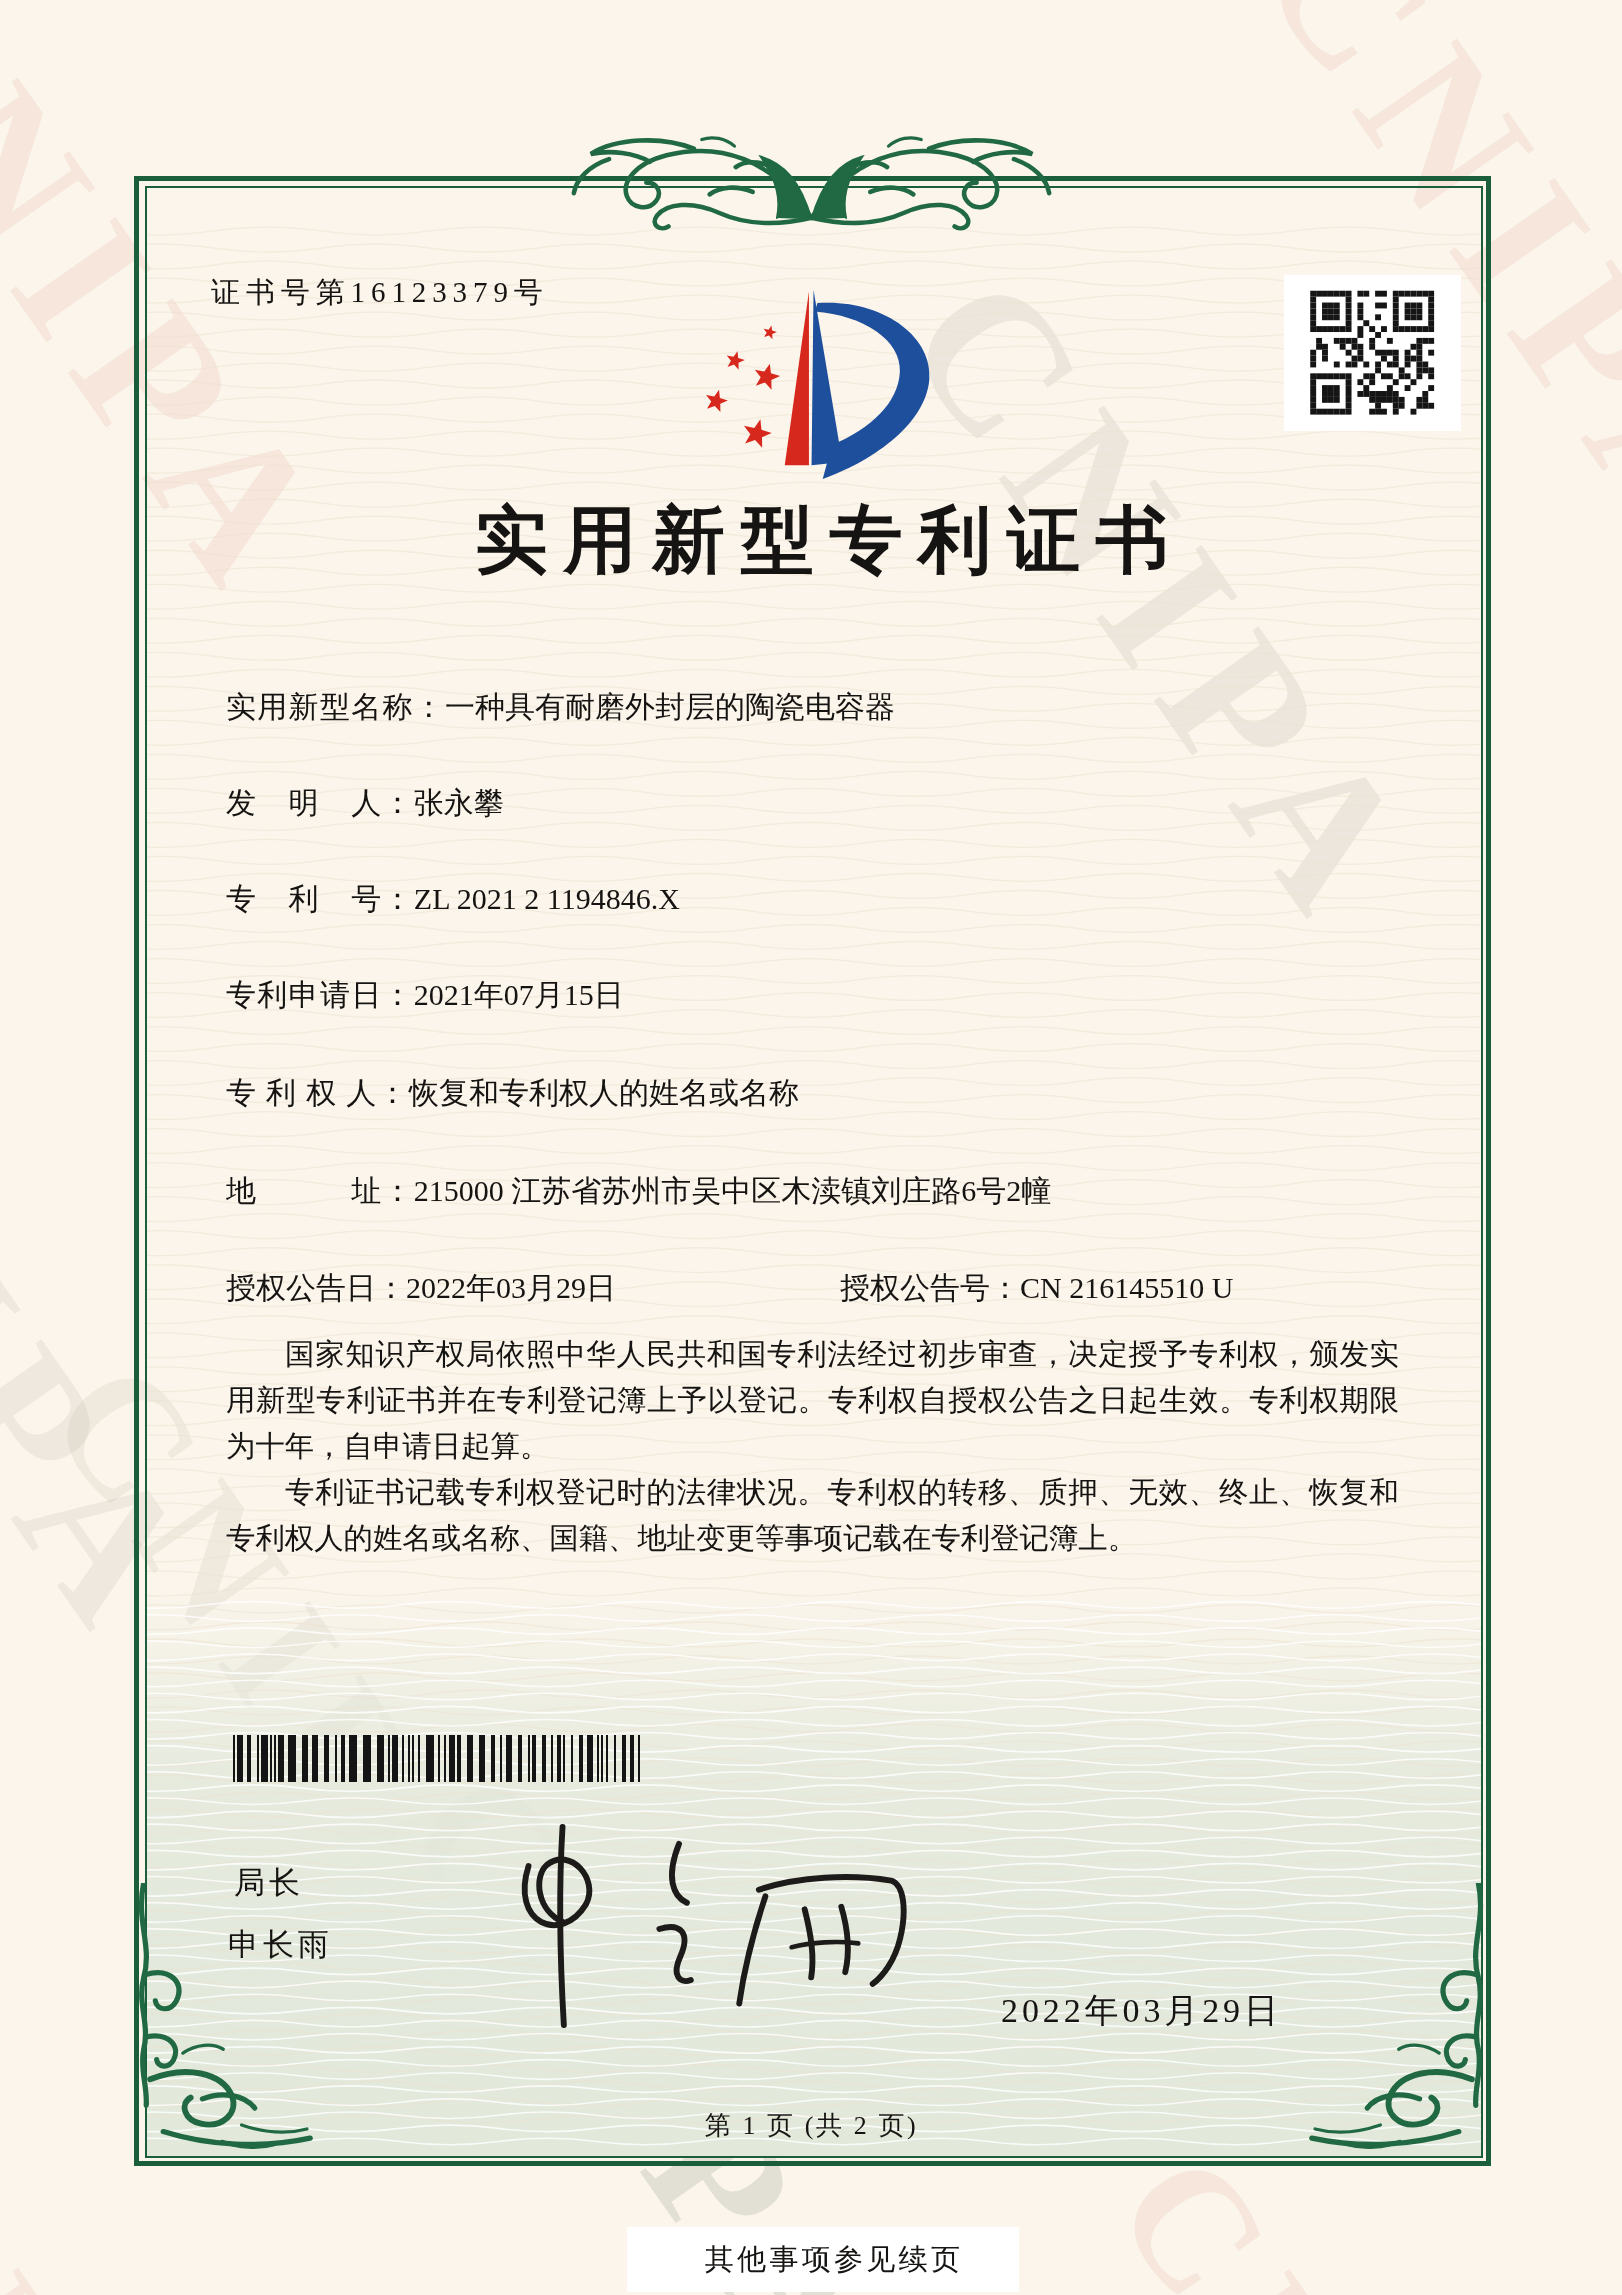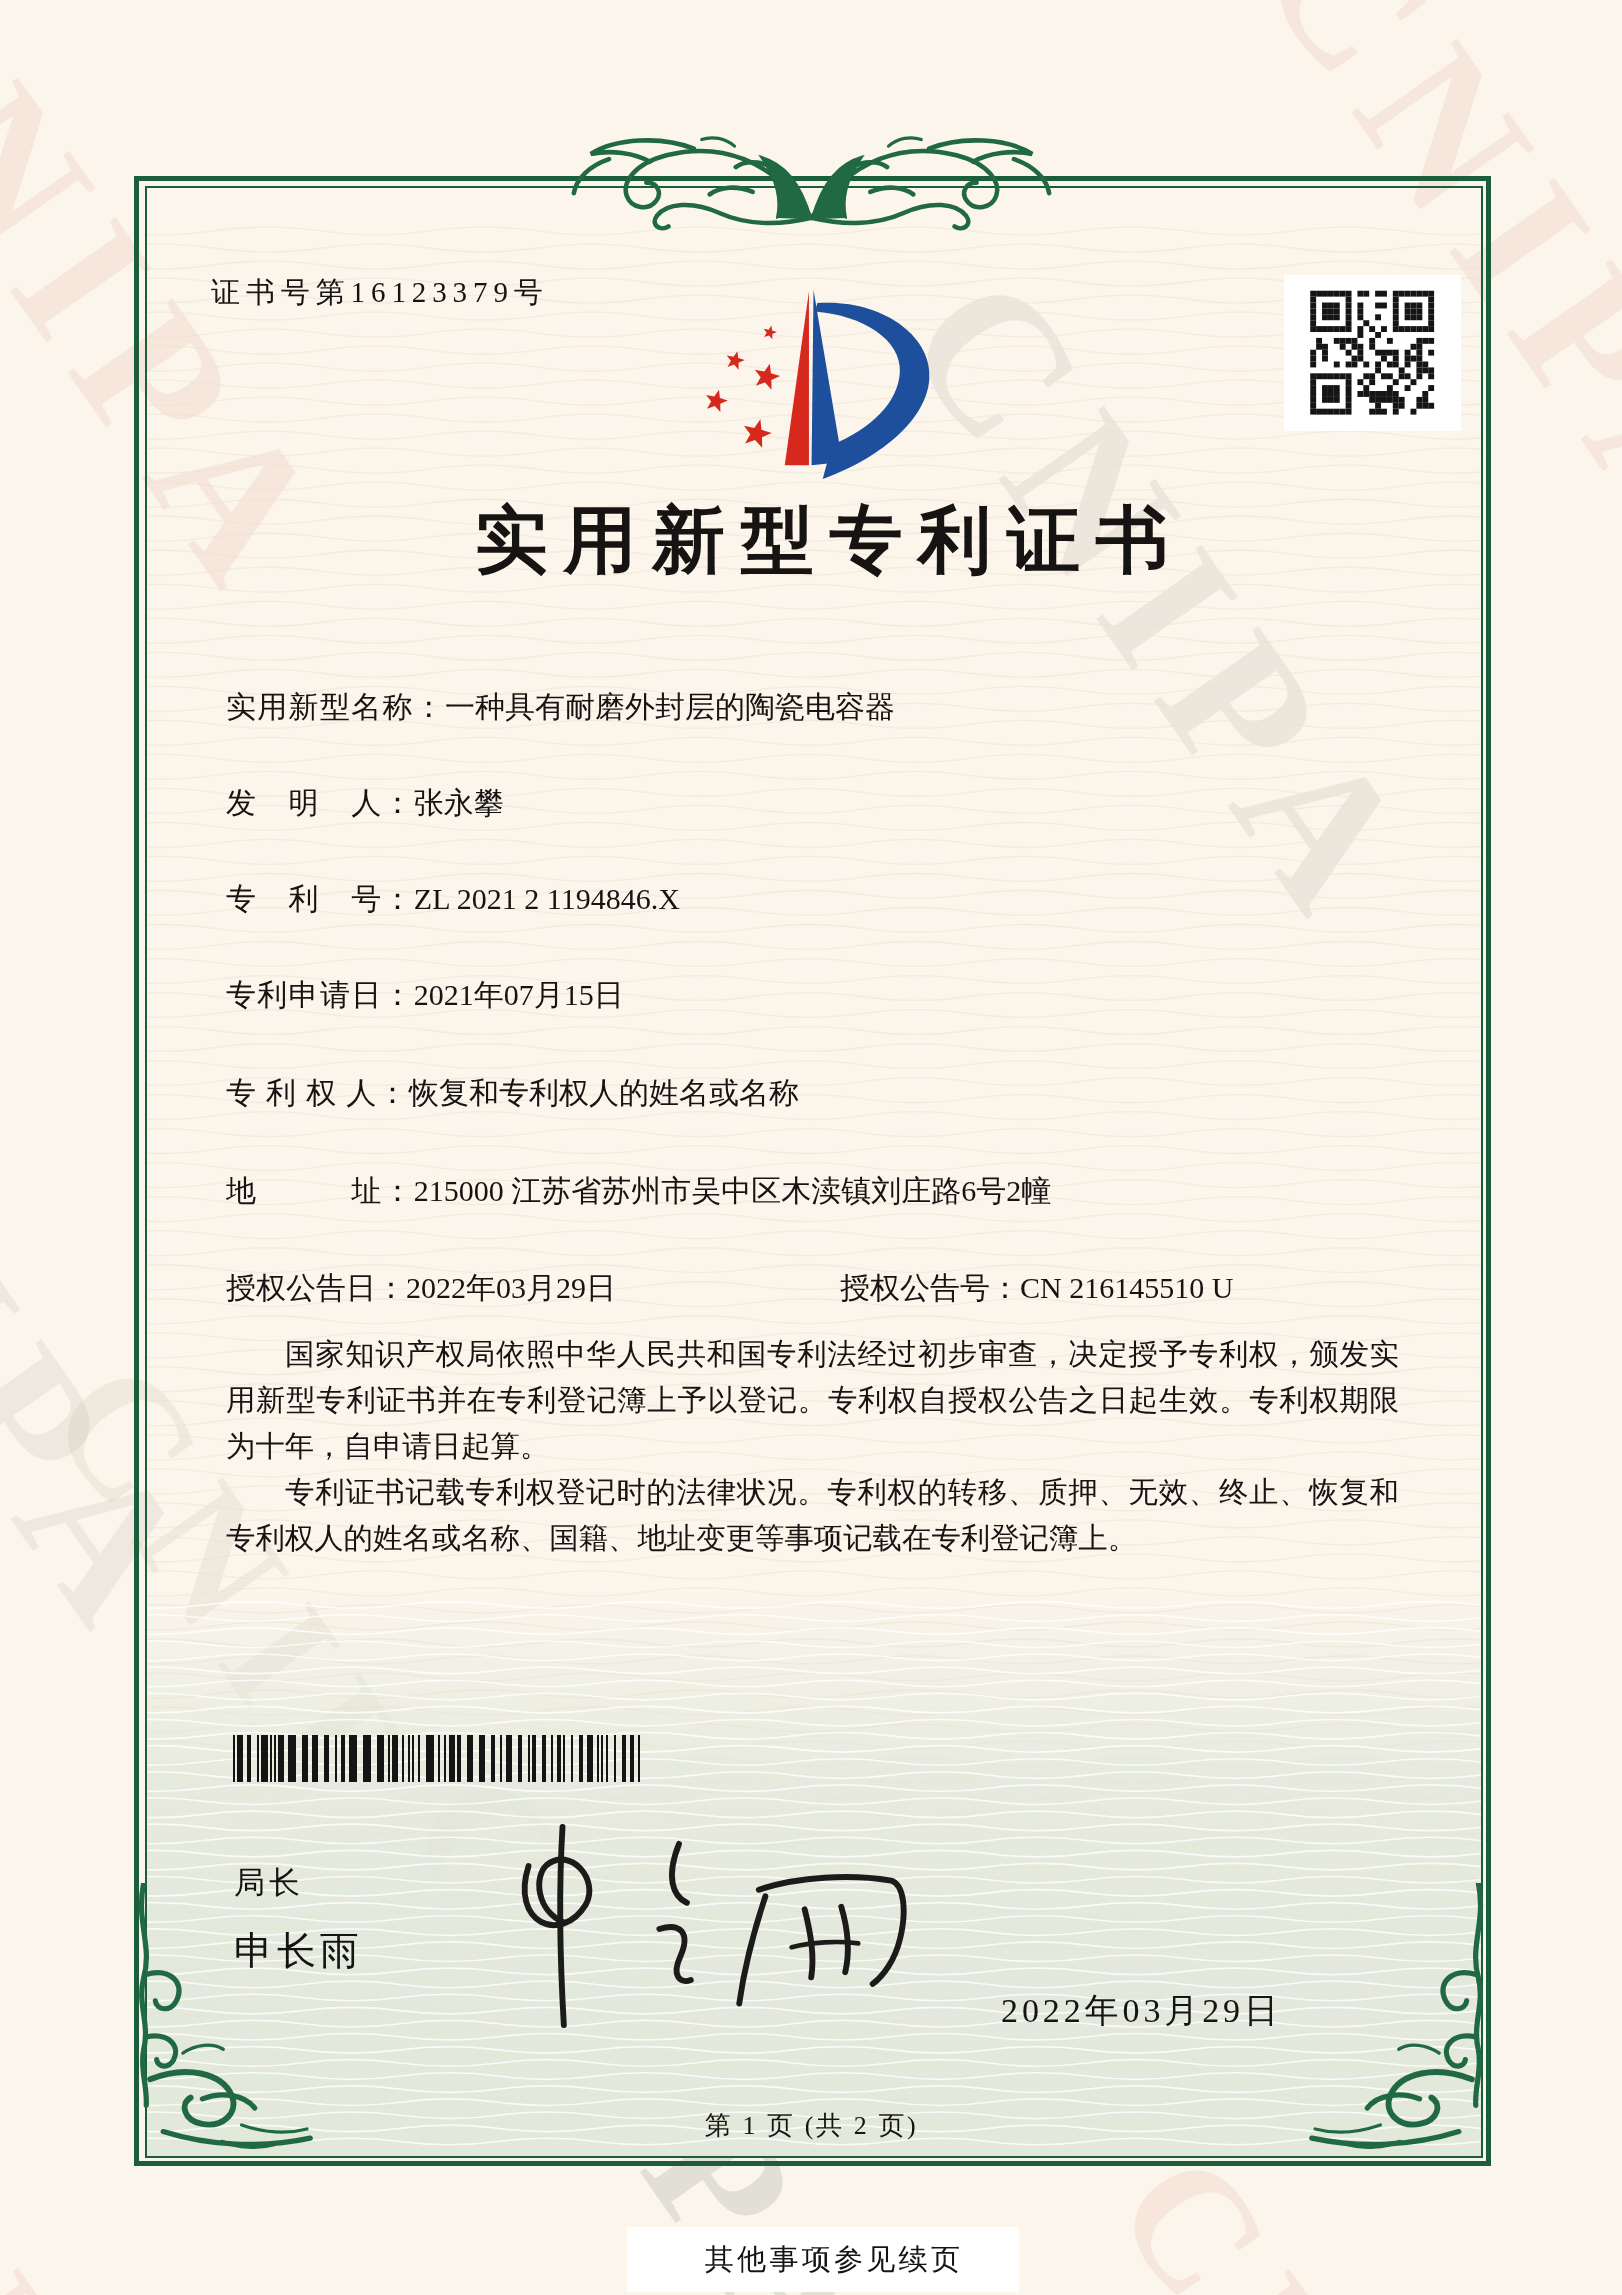--- a/index.html
+++ b/index.html
@@ -54,21 +54,21 @@
   .grant-left{left:226px;top:1268px;font-size:30px;white-space:nowrap;}
   .grant-right{left:840px;top:1268px;font-size:30px;white-space:nowrap;}
   .body-text{
     left:226px;top:1331px;width:1173px;font-size:29.4px;line-height:46px;
     text-align:justify;
   }
   .body-text p{margin:0;text-indent:59px;}
   .barcode{left:233px;top:1735px;width:419px;height:47px;display:flex;align-items:stretch;}
   .chief-title{left:234px;top:1862px;font-size:31px;letter-spacing:3.9px;
     font-family:"Liberation Sans","DejaVu Sans",sans-serif;}
-  .chief-name{left:234px;top:1924px;font-size:39px;letter-spacing:3.9px;
+  .chief-name{left:228px;top:1924px;font-size:31px;letter-spacing:3.9px;
     font-family:"Liberation Sans","DejaVu Sans",sans-serif;}
   .sig-svg{left:484px;top:1819px;}
   .grant-date-bottom{left:1001px;top:1988px;font-size:34px;letter-spacing:3.9px;}
   .page-info{left:0;top:2108px;width:1623px;text-align:center;font-size:26px;letter-spacing:2.6px;}
   .note-box{
     left:627px;top:2227px;width:370px;height:65px;background:#ffffff;
     display:flex;align-items:center;justify-content:center;z-index:6;padding-left:22px;
   }
   .note-box span{font-size:29px;letter-spacing:3.3px;}
   .qr-box{left:1284px;top:275px;width:177px;height:156px;background:#ffffff;z-index:6;}

